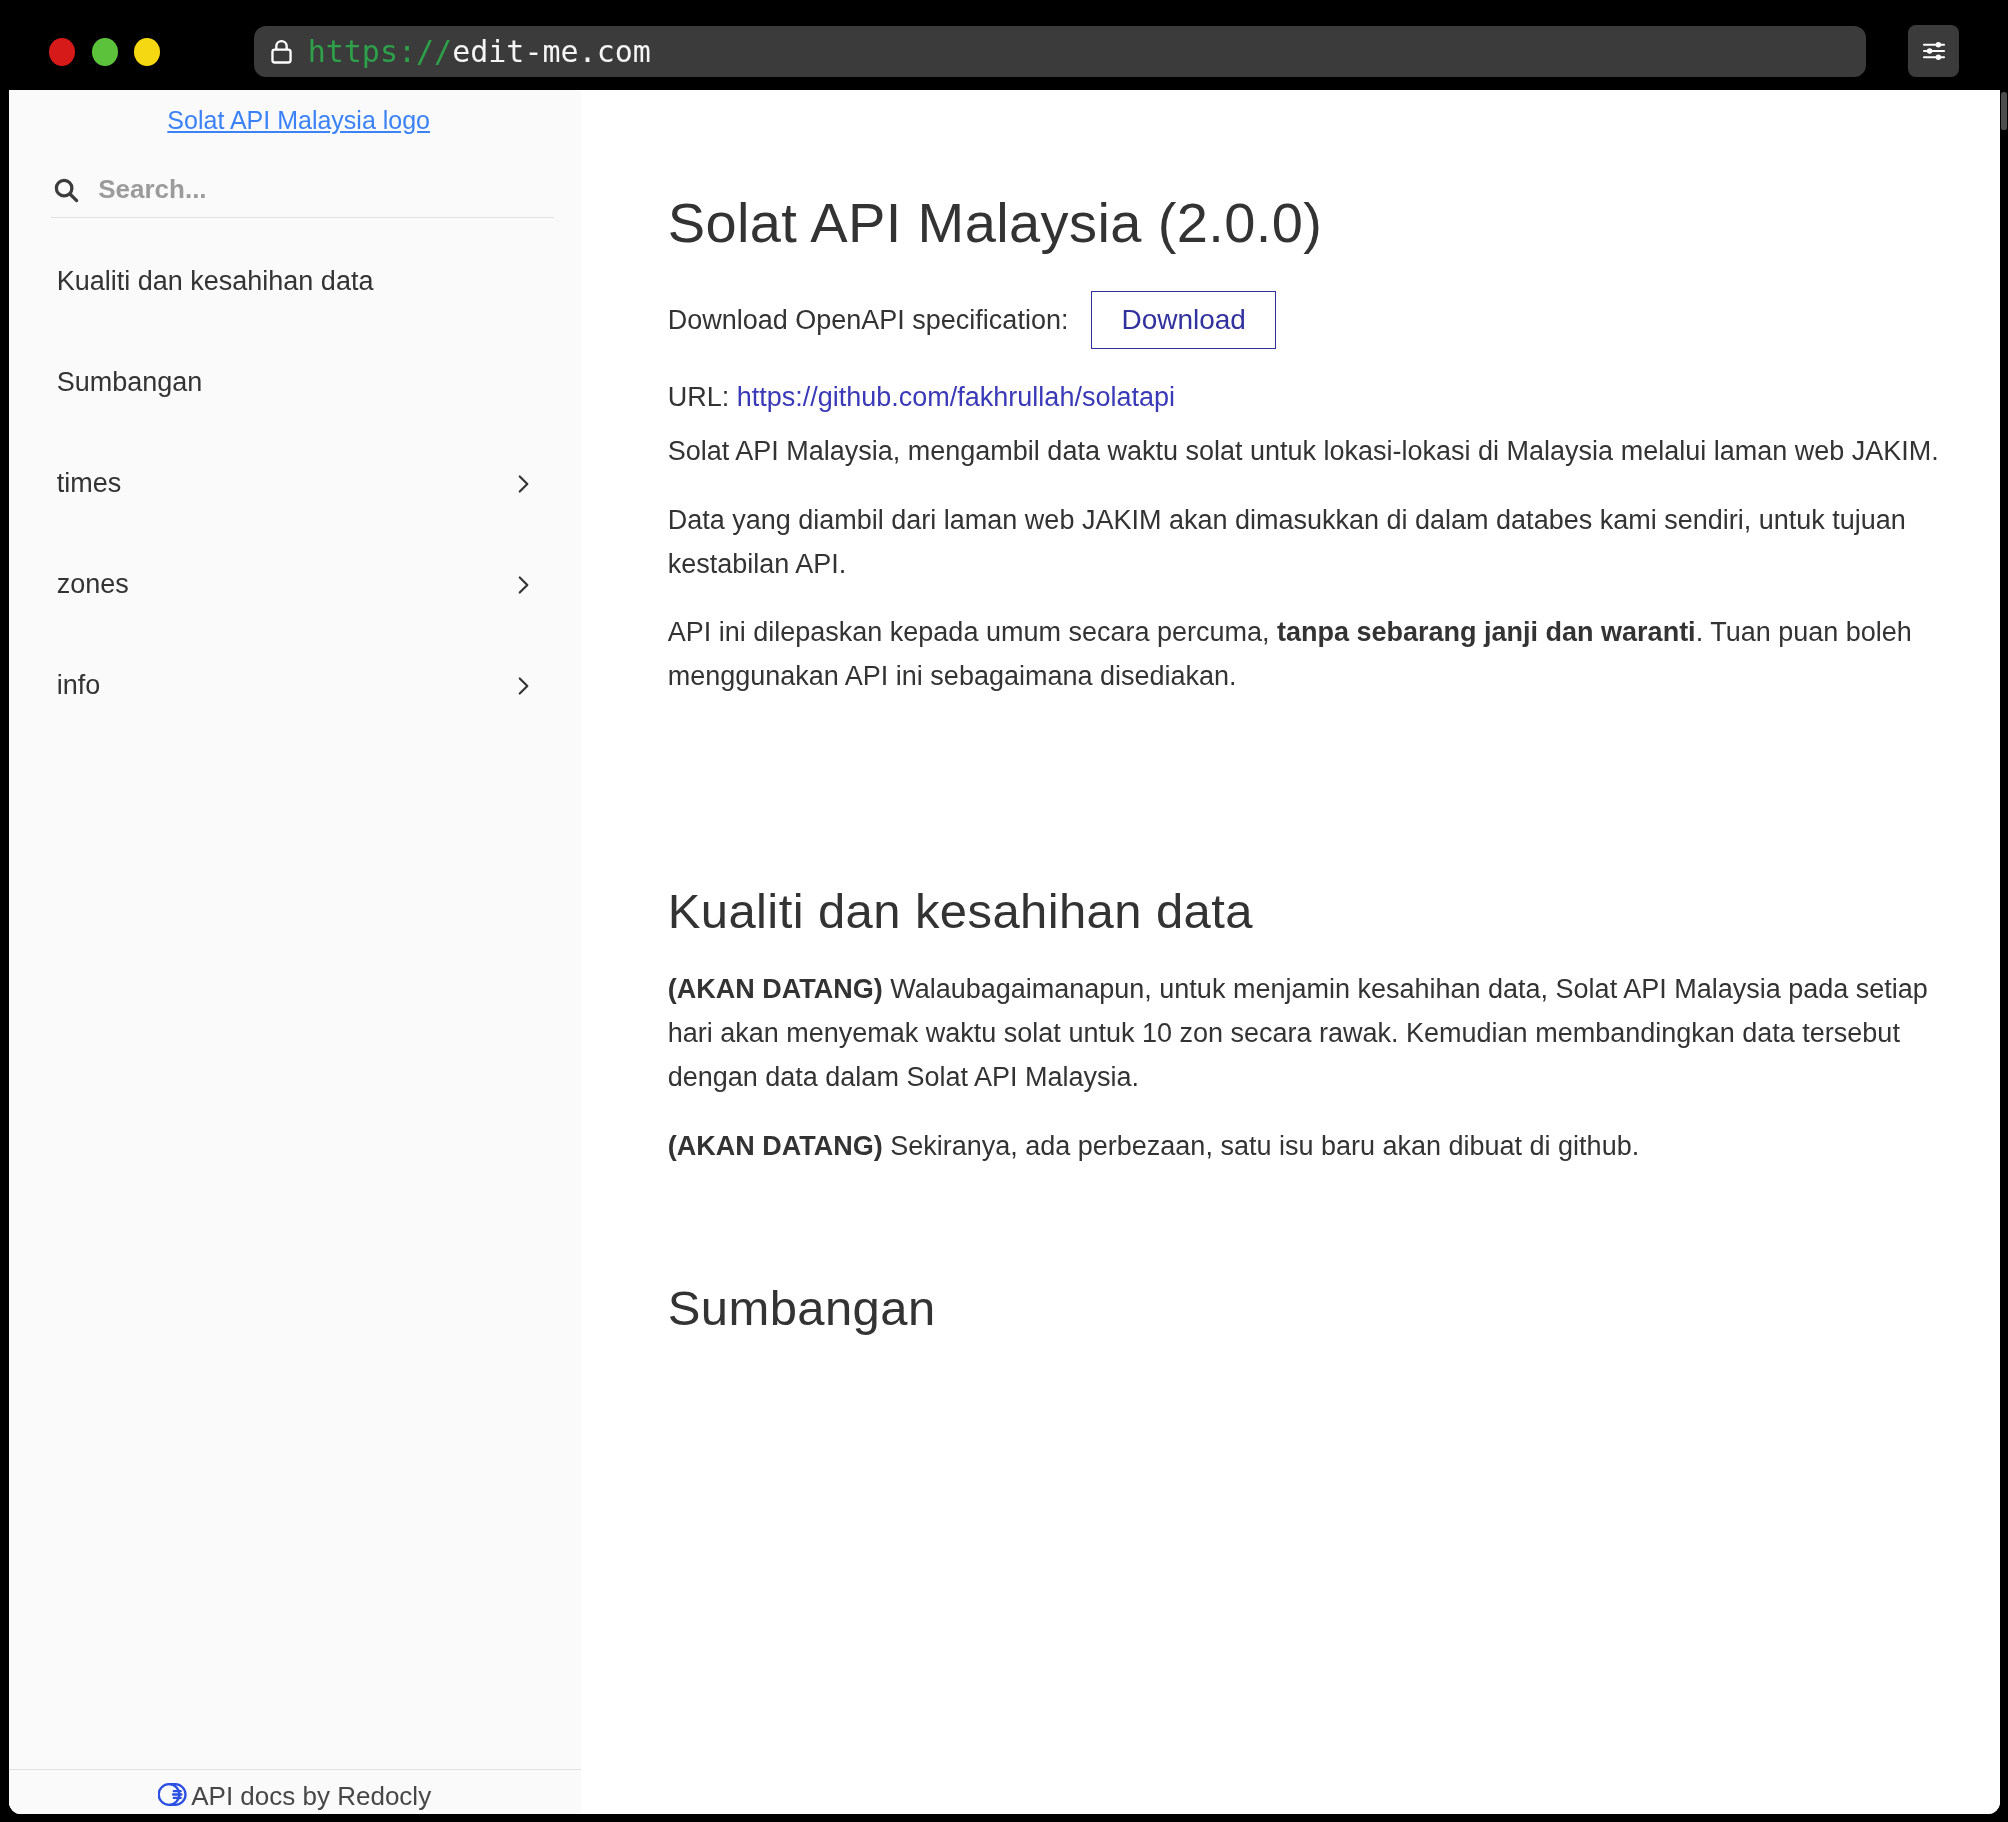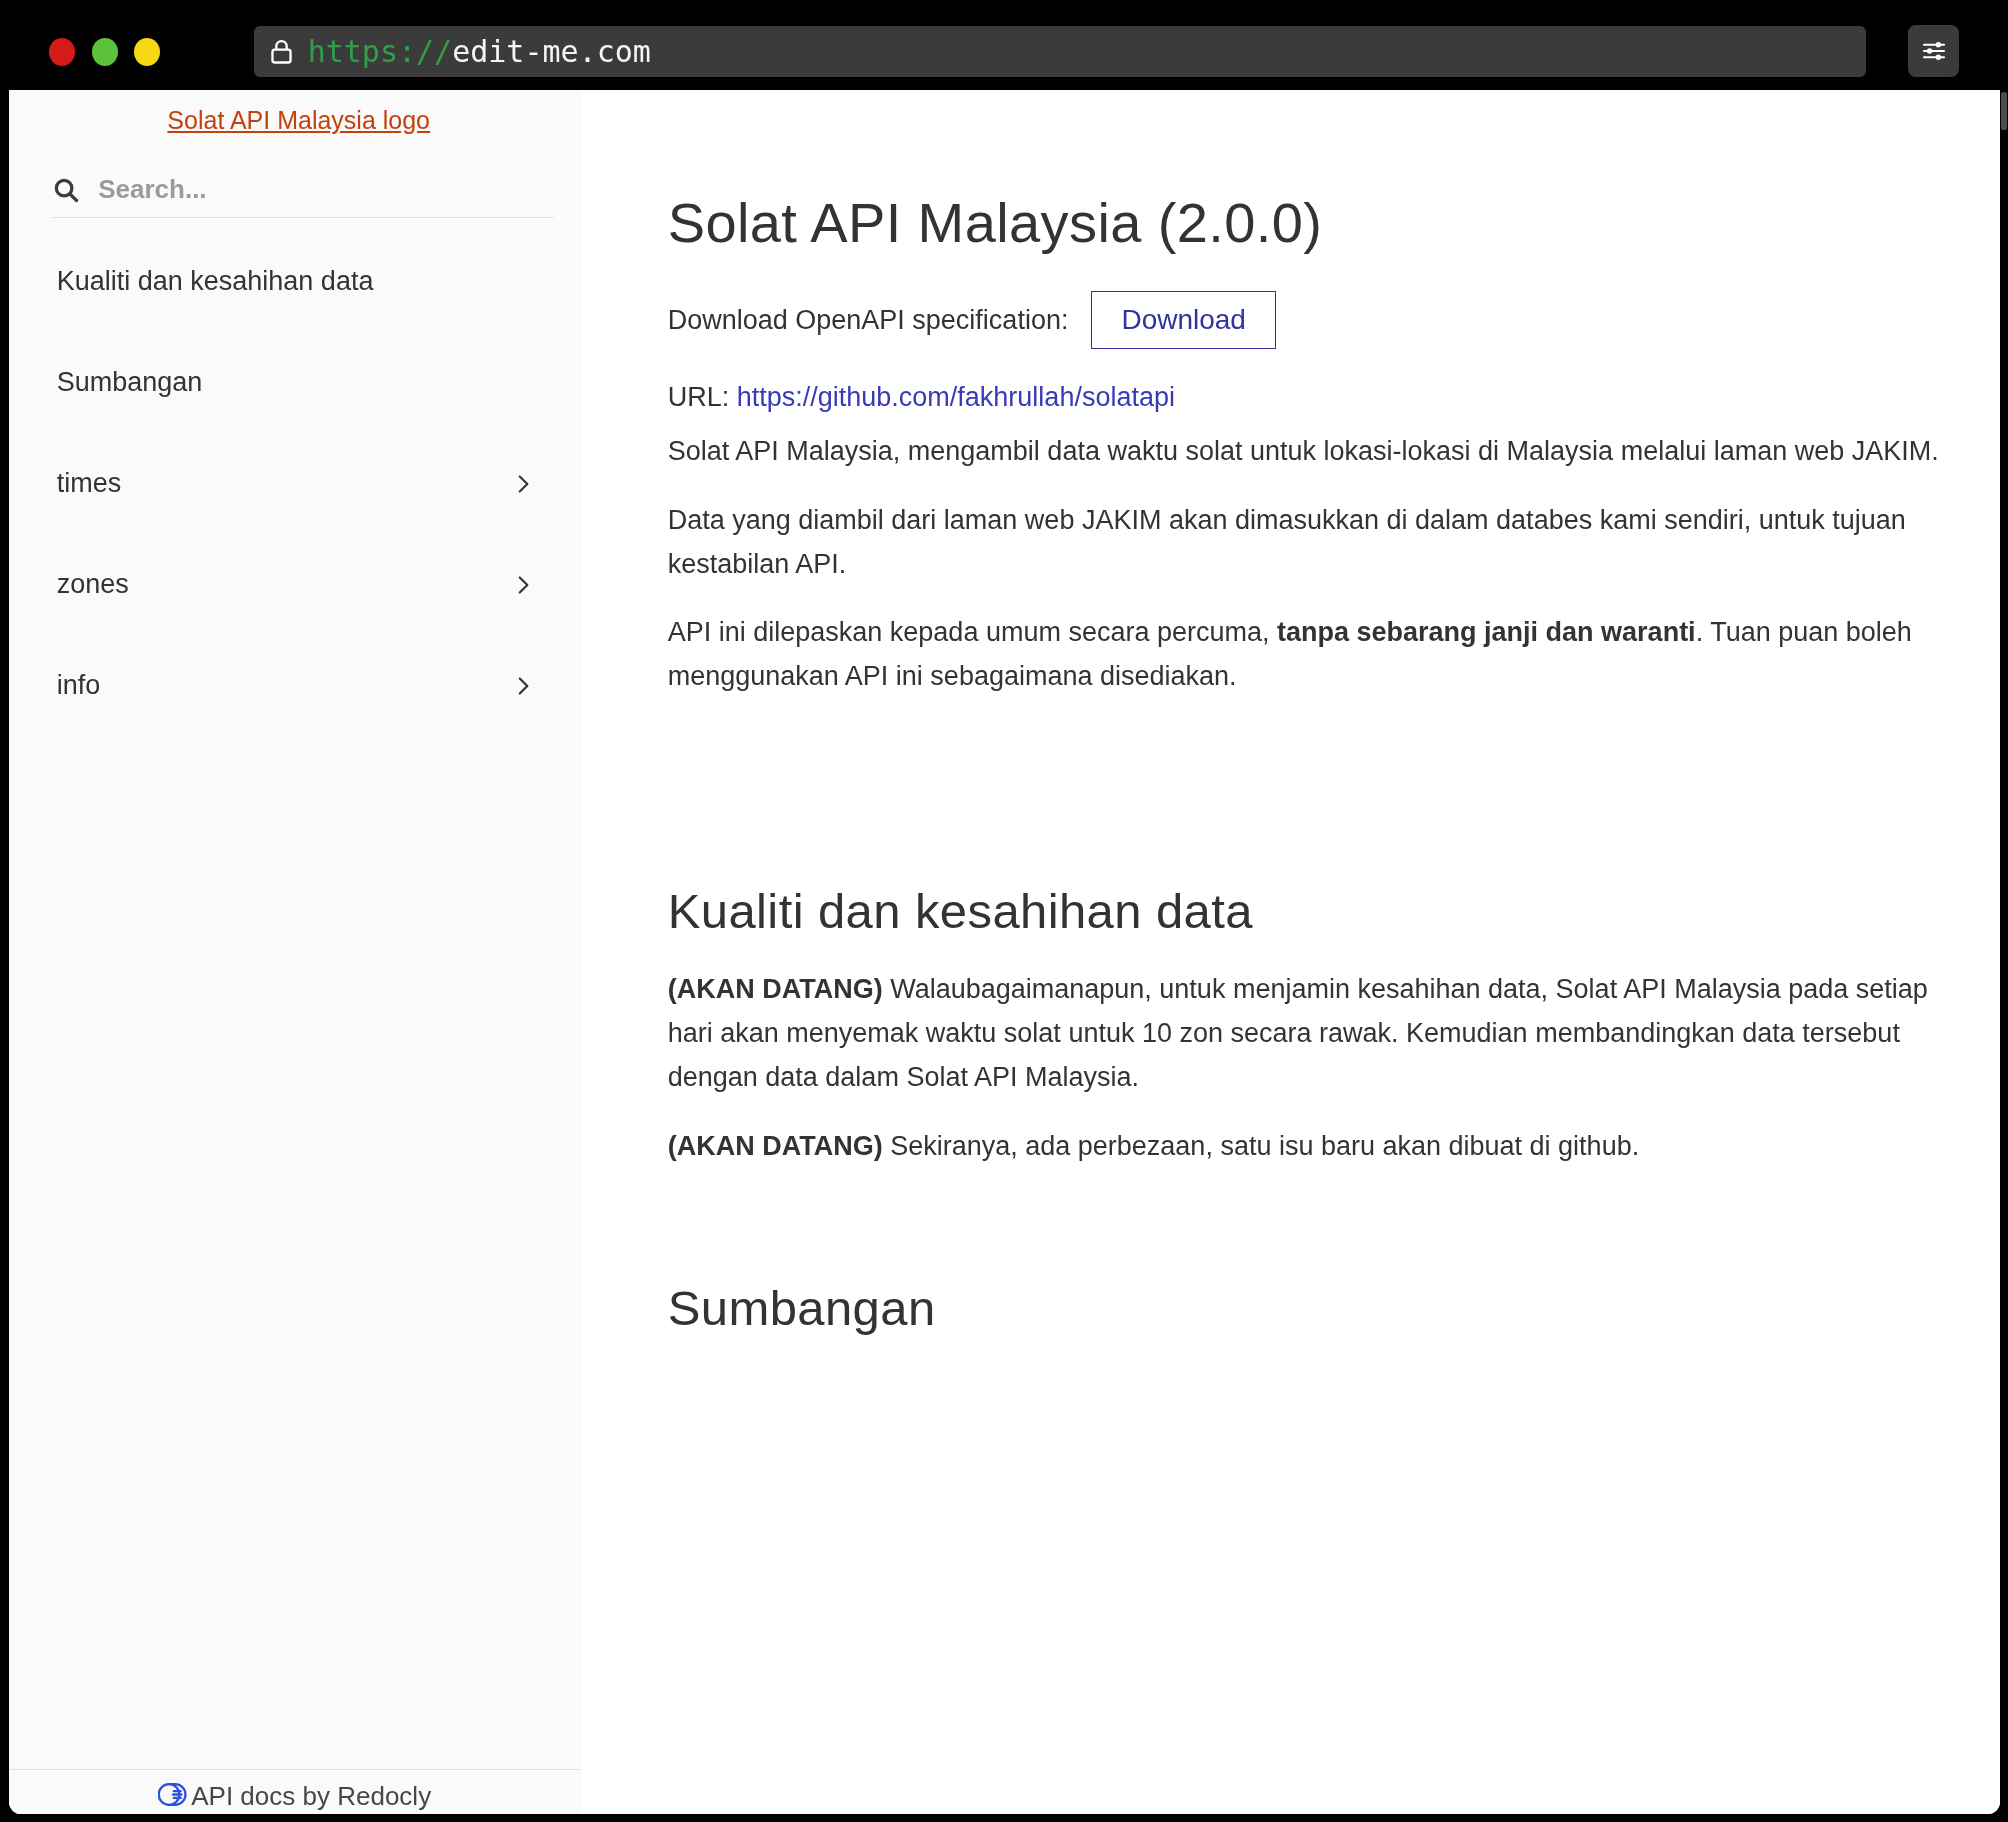--- a/index.html
+++ b/index.html
@@ -14,21 +14,21 @@
   
   .chrome { position: absolute; top: 0; left: 0; width: 100%; height: 90px; background: #000; }
   .traffic-lights { position: absolute; top: 38px; left: 49px; display: flex; gap: 16.6px; }
   .light { width: 26px; height: 28px; border-radius: 50%; display: inline-block; }
   .light.red    { background: #d61a1a; }
   .light.green  { background: #5cc23c; }
   .light.yellow { background: #f6d812; }
 
   .url-bar {
     position: absolute; left: 254px; top: 26px; width: 1612px; height: 51px;
-    background: #3b3b3b; border-radius: 6px;
+    background: #3b3b3b; border-radius: 12px;
     display: flex; align-items: center;
     font-family: "DejaVu Sans Mono", monospace; font-size: 30px;
     padding-left: 12.2px; color: #f2f2f2;
   }
   .lock-icon { width: 31px; height: 31px; margin-right: 10.5px; flex: none; }
   .url-scheme { color: #2ea04a; }
   .url-host { color: #f5f5f5; }
 
   .settings-btn {
     position: absolute; left: 1908px; top: 25px; width: 51px; height: 52px;
@@ -40,21 +40,21 @@
   
   .page {
     position: absolute; left: 8.7px; top: 90px; width: 1991px; height: 1724px;
     display: flex; overflow: hidden; border-radius: 0 0 12.2px 12.2px; background: #fff;
   }
 
   
   .sidebar { width: 572px; flex: none; background: #fafafa; position: relative; }
   .logo-link {
     position: absolute; top: 15.7px; left: 8px; right: 0;
-    text-align: center; font-size: 25px; color: #c2410c;
+    text-align: center; font-size: 25px; color: #3b82f6;
     text-decoration: underline; cursor: pointer;
   }
   .search-box {
     position: absolute; top: 72px; left: 42px; width: 503px; height: 56px;
     display: flex; align-items: center; border-bottom: 1.7px solid #e1e1e1; cursor: text;
   }
   .search-icon { width: 30px; height: 30px; margin-right: 17.5px; flex: none; }
   .search-placeholder { font-size: 26px; font-weight: 600; color: #9b9b9b; }
 
   .menu { position: absolute; top: 141px; left: 0; right: 0; }

